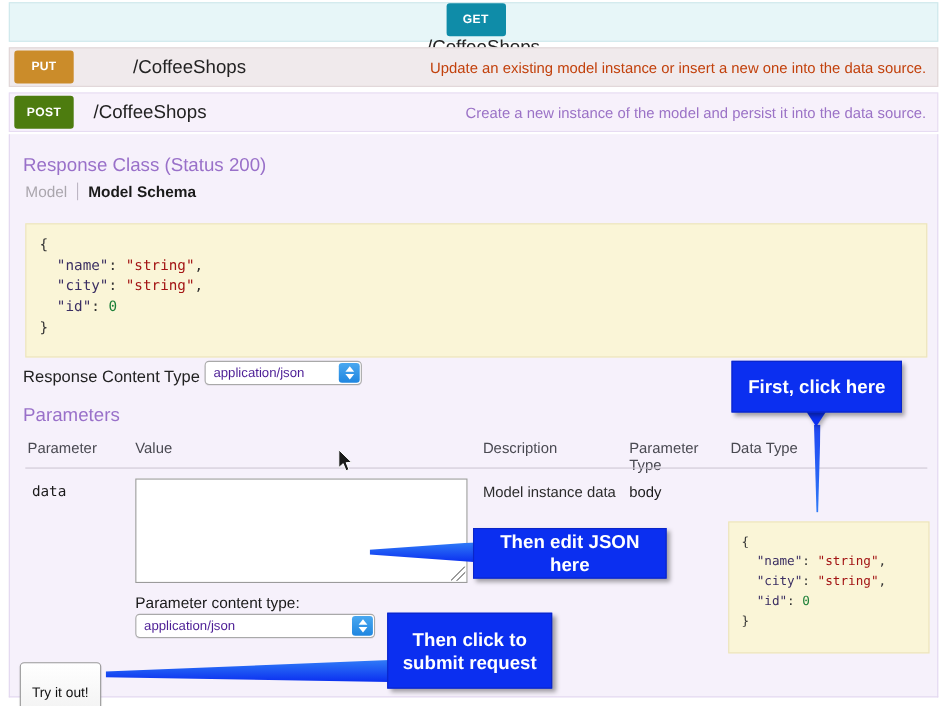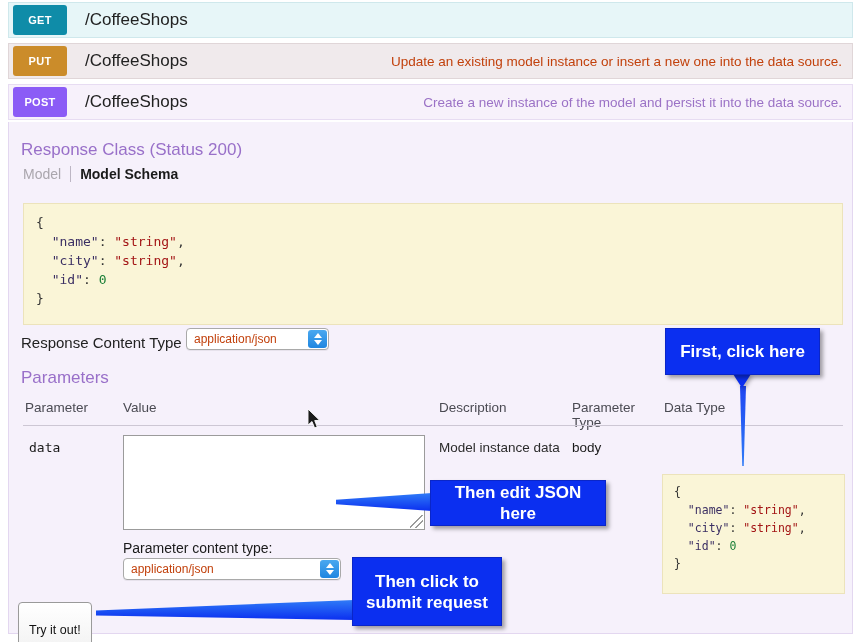--- a/index.html
+++ b/index.html
@@ -17,41 +17,41 @@
 
   
   .op-row {
     position: absolute;
     left: 8px; right: 8px;
     height: 36px;
     display: flex;
     align-items: center;
     box-sizing: border-box;
   }
-  .op-row.get  { top: 2px;  background: #e7f6f8; border: 1px solid #cfe8ec; }
-  .op-row.put  { top: 43px; background: #f0eaec; border: 1px solid #e0d6d8; }
+  .op-row.get  { top: 2px;  background: #e7f6f8; border: 1px solid #cfe8ec; flex-direction: column; }
+  .op-row.put  { top: 43px; background: #f0eaec; border: 1px solid #e0d6d8; gap: 36px; }
   .op-row.post { top: 84px; background: #f7f1fb; border: 1px solid #e7dcf2; }
 
   .method {
     width: 54px; height: 30px;
     margin-left: 4px;
     border-radius: 3px;
     color: #fff;
     font-size: 11px;
     font-weight: bold;
     letter-spacing: .3px;
     display: flex;
     align-items: center;
     justify-content: center;
     flex: 0 0 auto;
     box-sizing: border-box;
   }
   .method.get  { background: #0f8ca8; }
   .method.put  { background: #cb8c2a; }
-  .method.post { background: #8b5cf6; }
+  .method.post { background: #4d7c0f; }
 
   .op-path {
     margin-left: 18px;
     font-size: 17px;
     color: #222;
     flex: 0 0 auto;
   }
   .op-desc {
     margin-left: auto;
     margin-right: 10px;
@@ -138,21 +138,21 @@
     border-radius: 4px;
     box-sizing: border-box;
     display: flex;
     align-items: center;
     box-shadow: 0 1px 0 rgba(0,0,0,.06);
   }
   .select-box .sel-text {
     flex: 1;
     padding: 0 7px;
     font-size: 12px;
-    color: #c2410c;
+    color: #4c1d95;
     white-space: nowrap;
     overflow: hidden;
   }
   .stepper {
     width: 19px;
     align-self: stretch;
     margin: 1px 1px 1px 0;
     border-radius: 3px;
     background: linear-gradient(#4aa8f0, #1f86e0);
     display: flex;

